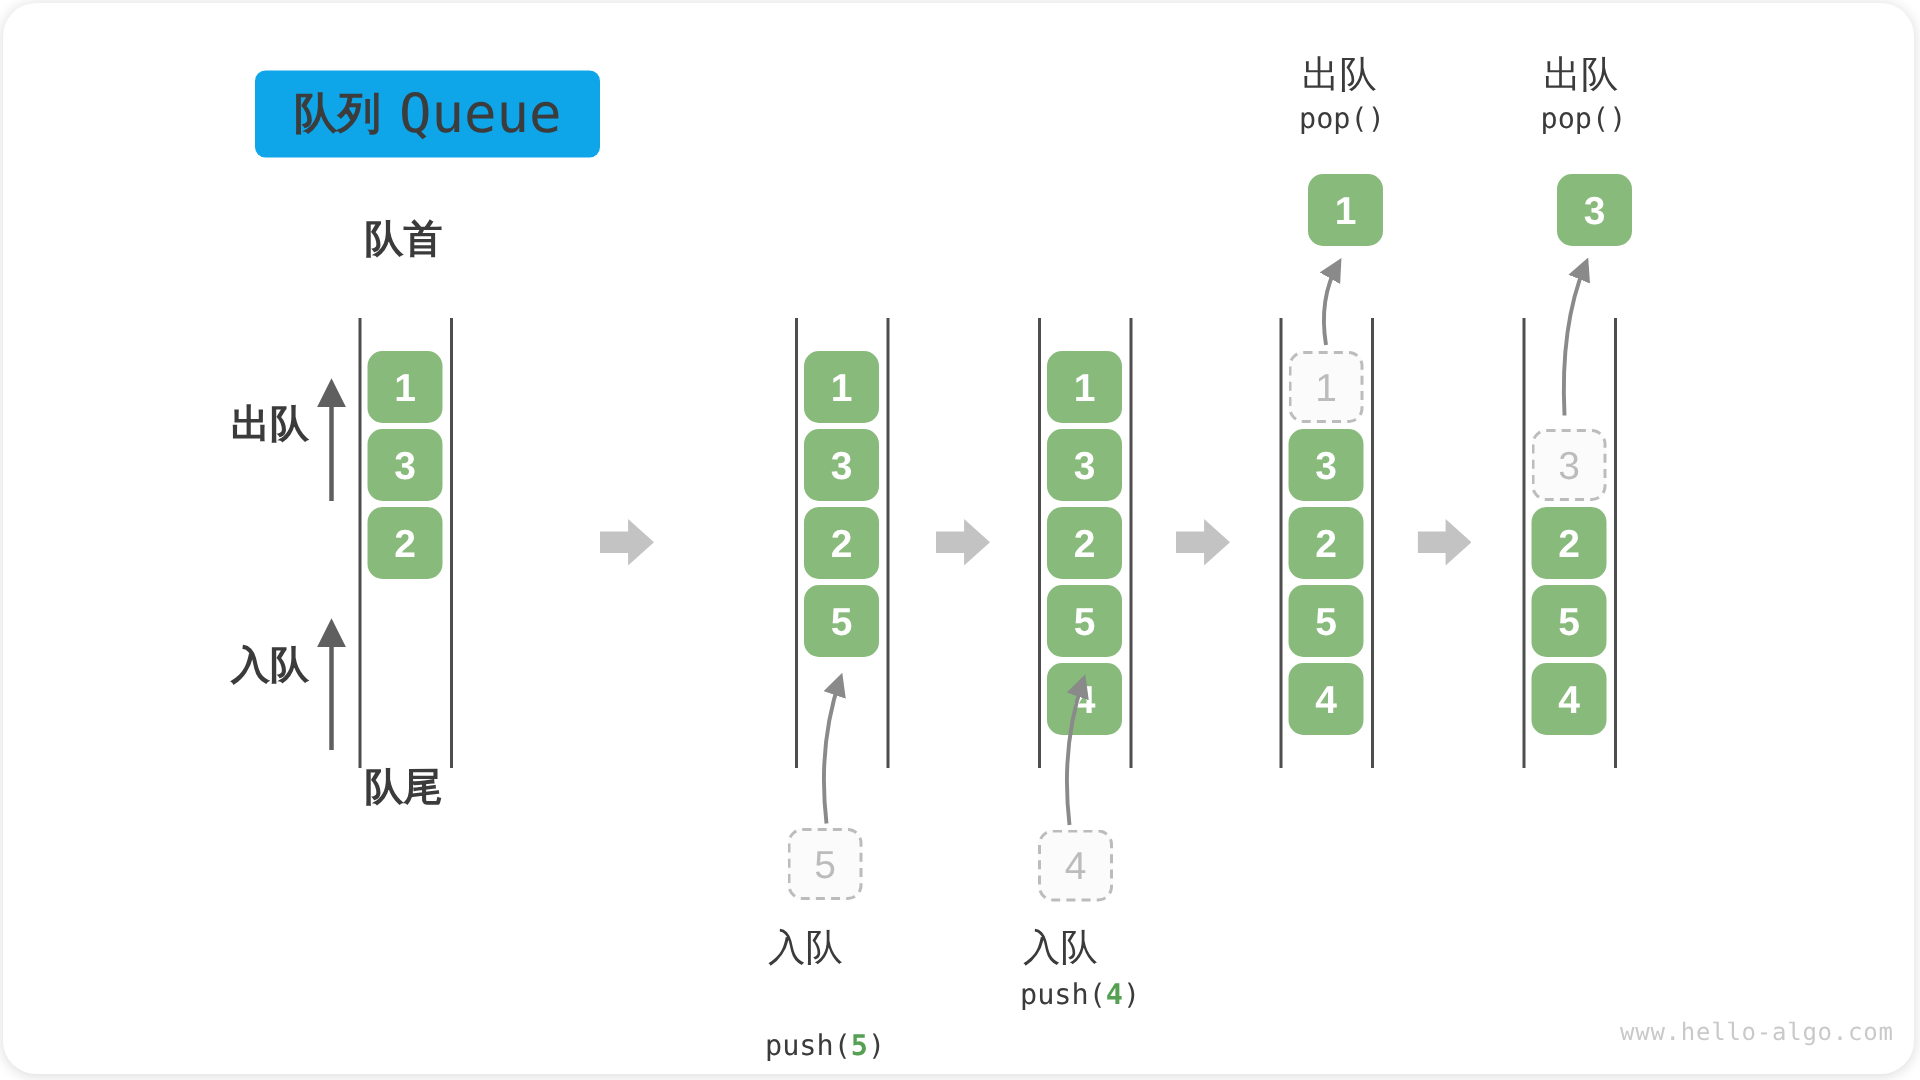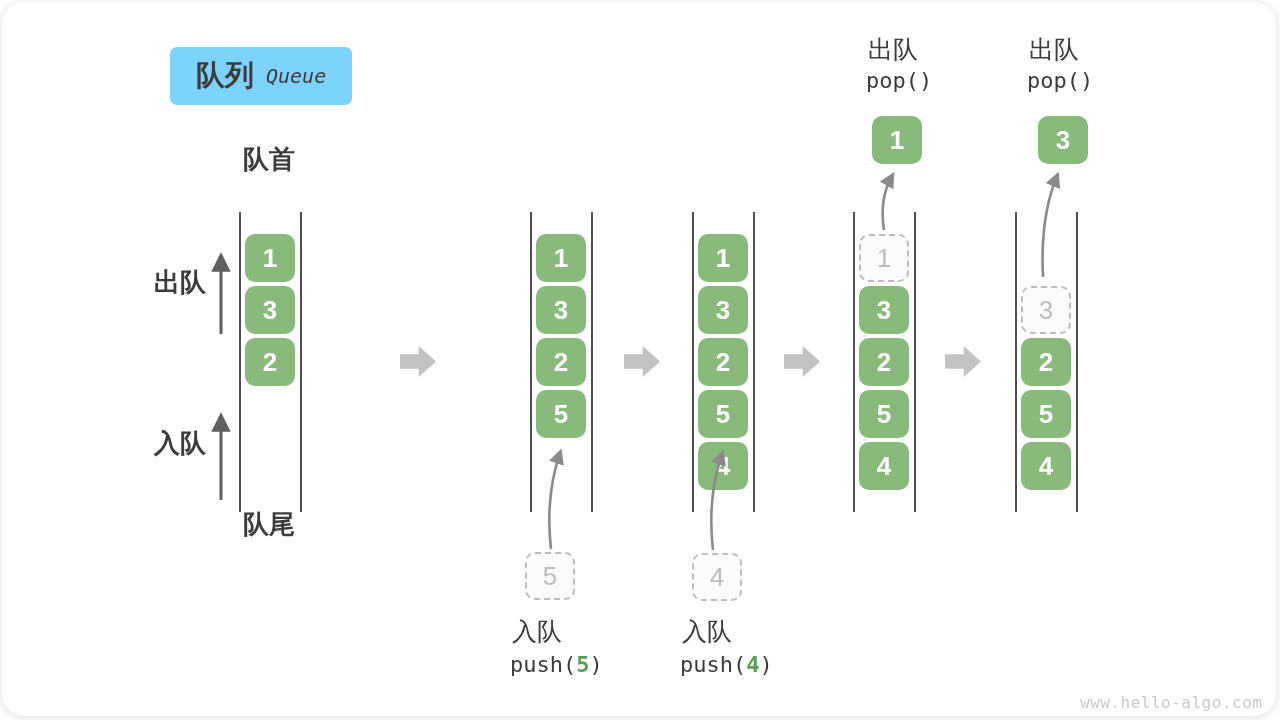--- a/index.html
+++ b/index.html
@@ -7,31 +7,31 @@
     position:absolute;left:2px;top:2px;width:1274px;height:714px;
     background:#ffffff;border-radius:22px;
     box-shadow:0 1px 9px rgba(0,0,0,.15);
     font-family:"Liberation Sans","DejaVu Sans",sans-serif;
     color:#3b3b3b;
   }
   .abs{position:absolute;}
   
   .title-box{
     position:absolute;left:168px;top:45px;height:58px;padding:0 26px;
-    background:#7dd3fc;border-radius:7px;
+    background:#0ea5e9;border-radius:7px;
     display:flex;align-items:center;gap:12px;white-space:nowrap;
   }
   .title-zh{font-size:29px;font-weight:700;color:#3c3c3c;}
-  .title-en{font-family:"DejaVu Sans Mono","Liberation Mono",monospace;font-size:20px;color:#3c3c3c;font-style:italic;}
+  .title-en{font-family:"DejaVu Sans Mono","Liberation Mono",monospace;font-size:36px;color:#3c3c3c;}
   
   .zh-bold{font-size:26px;font-weight:700;color:#3b3b3b;white-space:nowrap;}
   .zh-med{font-size:25px;font-weight:500;color:#3b3b3b;white-space:nowrap;}
   .code{
     font-family:"DejaVu Sans Mono","Liberation Mono",monospace;
-    font-size:22px;color:#3b3b3b;white-space:nowrap;
+    font-size:19px;color:#3b3b3b;white-space:nowrap;
   }
   .code .arg{color:#55a052;font-weight:700;}
   
   .vline{position:absolute;top:210px;width:2px;height:300px;background:#4e4e4e;}
   
   .cell{
     position:absolute;width:50px;height:48px;border-radius:10px;
     display:flex;align-items:center;justify-content:center;
     font-size:26px;font-weight:700;box-sizing:border-box;
   }
@@ -39,21 +39,21 @@
   .cell.ghost{
     background:#fbfbfb;border:2px dashed #bcbcbc;color:#bcbcbc;font-weight:400;
   }
   
   .barrow{
     position:absolute;top:344px;width:36px;height:31px;background:#c3c3c3;
     clip-path:polygon(0 27%,52% 27%,52% 0,100% 50%,52% 100%,52% 73%,0 73%);
   }
   .overlay{position:absolute;left:0;top:0;pointer-events:none;}
   .watermark{
-    position:absolute;left:1078px;top:691px;
+    position:absolute;left:1078px;top:676px;
     font-family:"DejaVu Sans Mono","Liberation Mono",monospace;
     font-size:16px;color:#c9c9c9;letter-spacing:.5px;white-space:nowrap;
   }
 </style>
 </head>
 <body>
 
 <div class="canvas">
 
   <div class="title-box">
@@ -103,21 +103,21 @@
   <div class="cell filled" style="left:1019px;top:388px;">5</div>
   <div class="cell filled" style="left:1019px;top:440px;">4</div>
 
   <div class="cell ghost" style="left:523px;top:550px;">5</div>
   <div class="cell ghost" style="left:690px;top:551px;">4</div>
 
   <div class="cell filled" style="left:870px;top:114px;">1</div>
   <div class="cell filled" style="left:1036px;top:114px;">3</div>
 
   <div class="abs zh-med" style="left:510px;top:613px;">入队</div>
-  <div class="abs code" style="left:508px;top:650px;"><span>push(</span><span class="arg">5</span><span>)</span></div>
+  <div class="abs code" style="left:508px;top:684px;"><span>push(</span><span class="arg">5</span><span>)</span></div>
 
   <div class="abs zh-med" style="left:680px;top:613px;">入队</div>
   <div class="abs code" style="left:678px;top:650px;"><span>push(</span><span class="arg">4</span><span>)</span></div>
 
   <div class="abs zh-med" style="left:866px;top:31px;">出队</div>
   <div class="abs code" style="left:864px;top:66px;">pop()</div>
 
   <div class="abs zh-med" style="left:1027px;top:31px;">出队</div>
   <div class="abs code" style="left:1025px;top:66px;">pop()</div>
 

